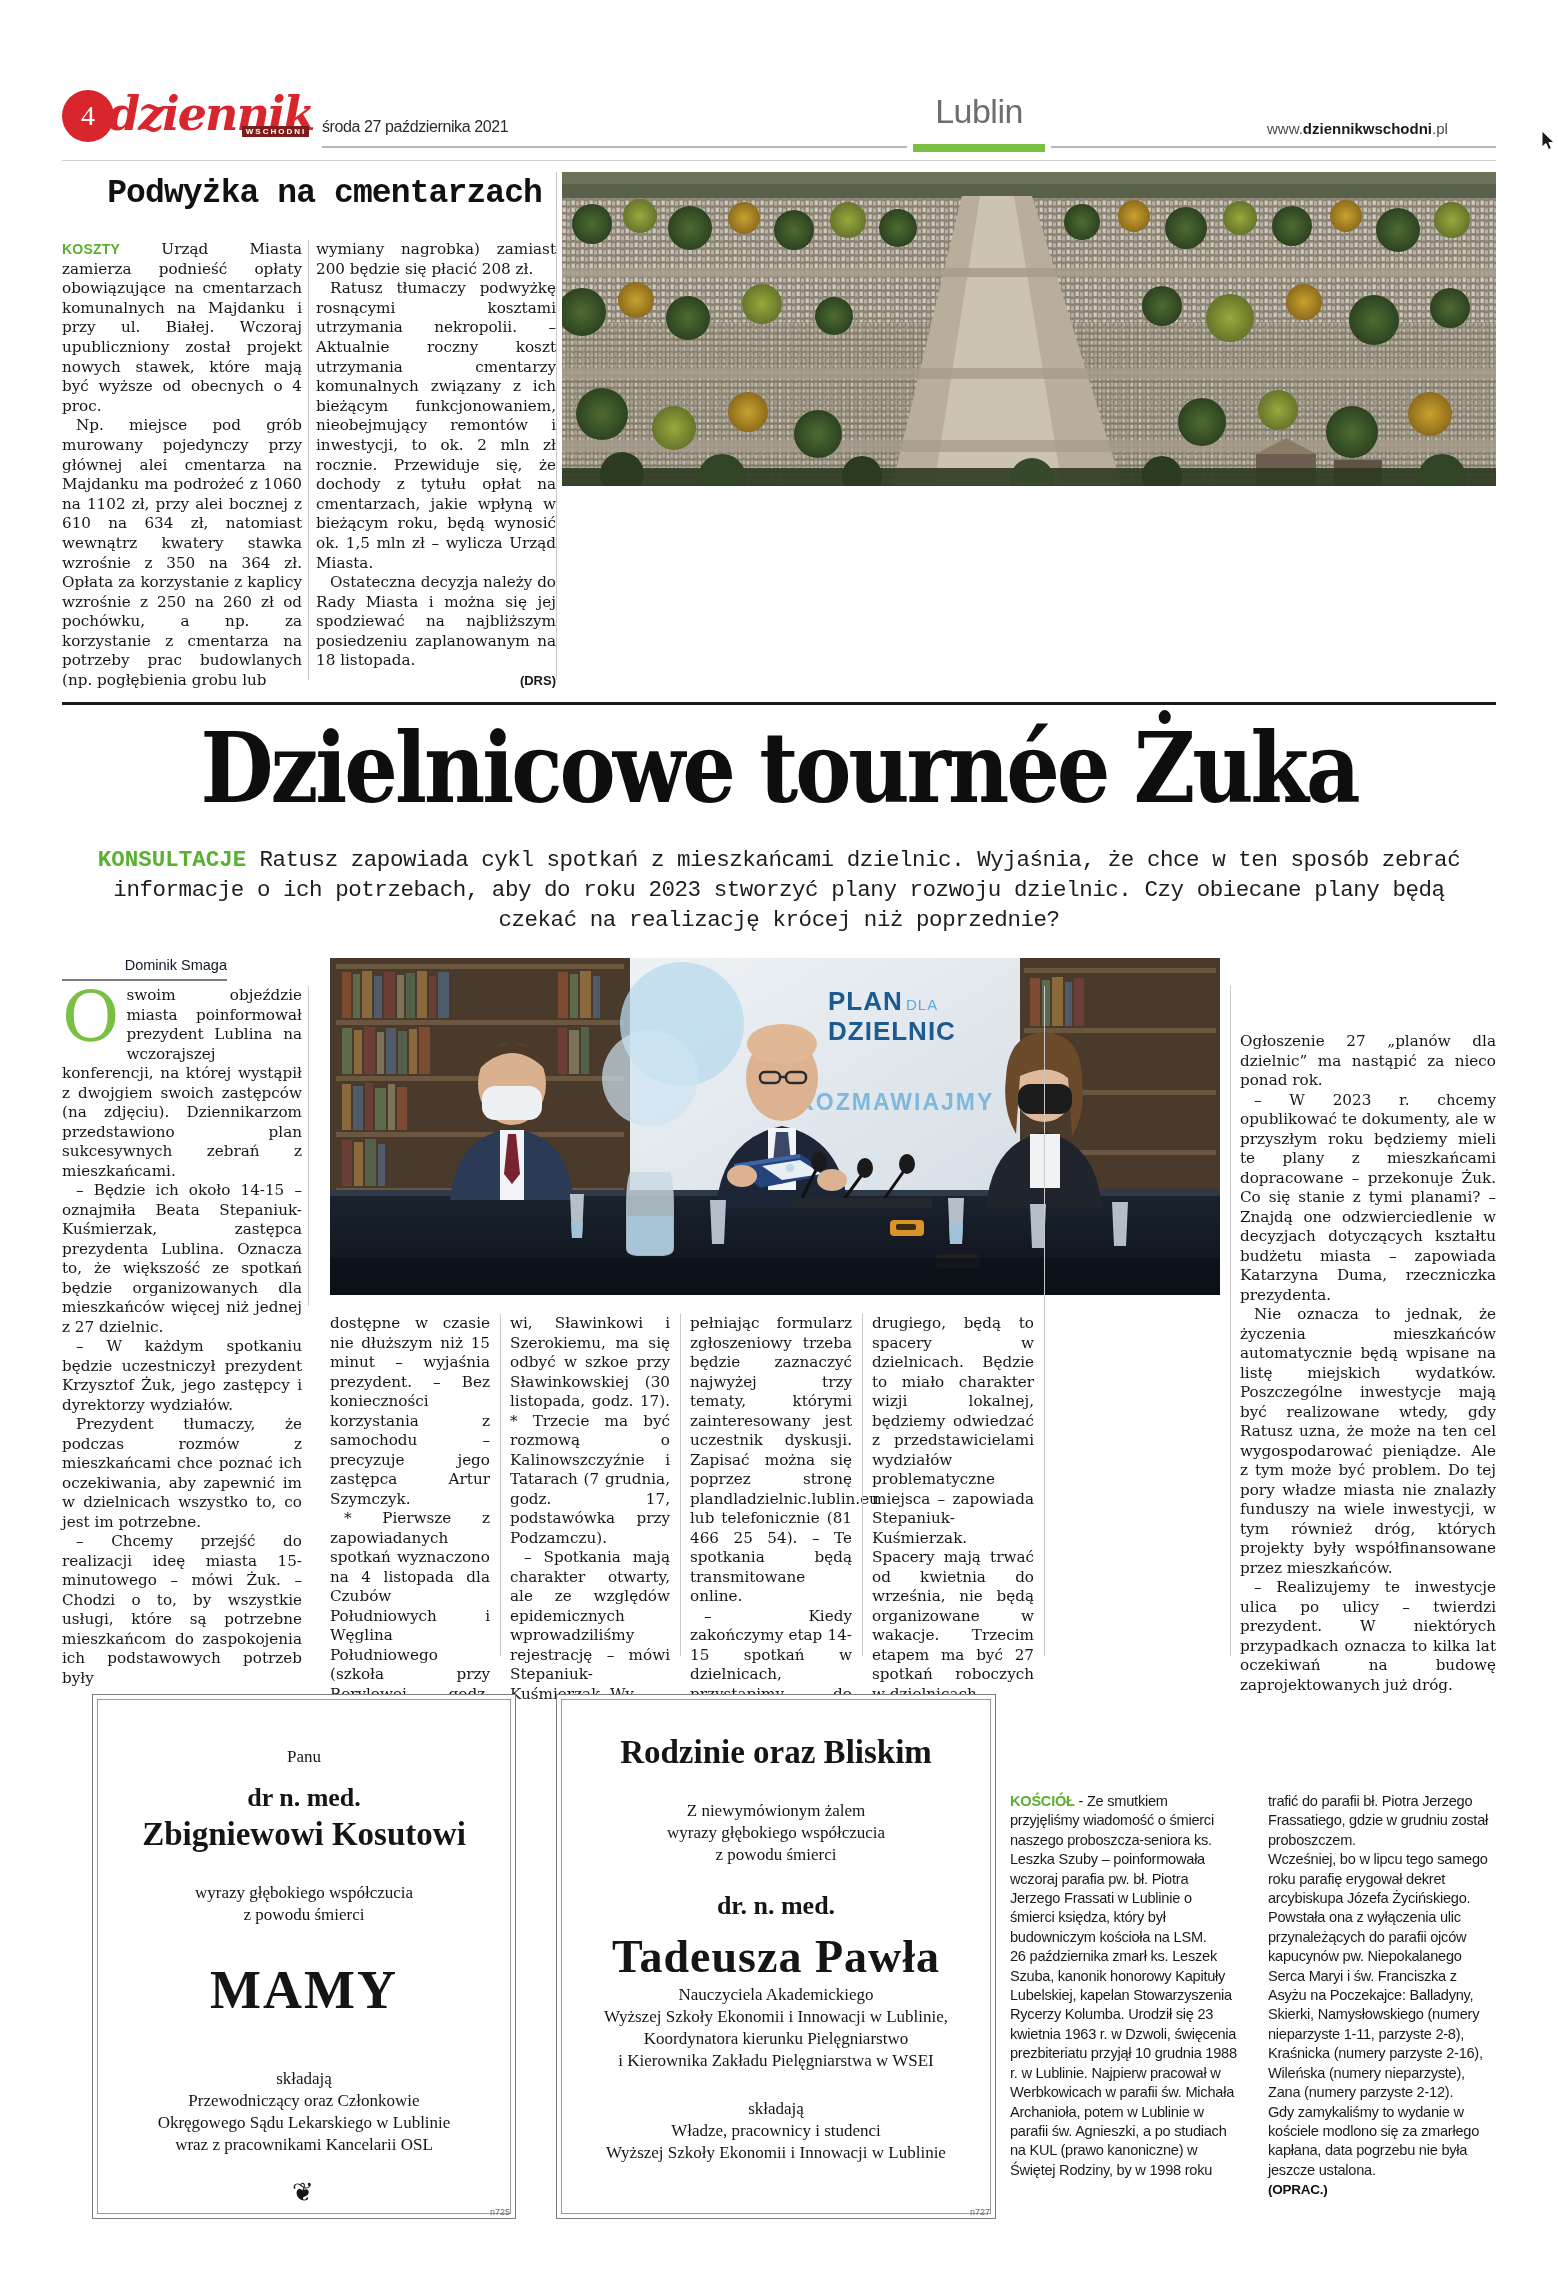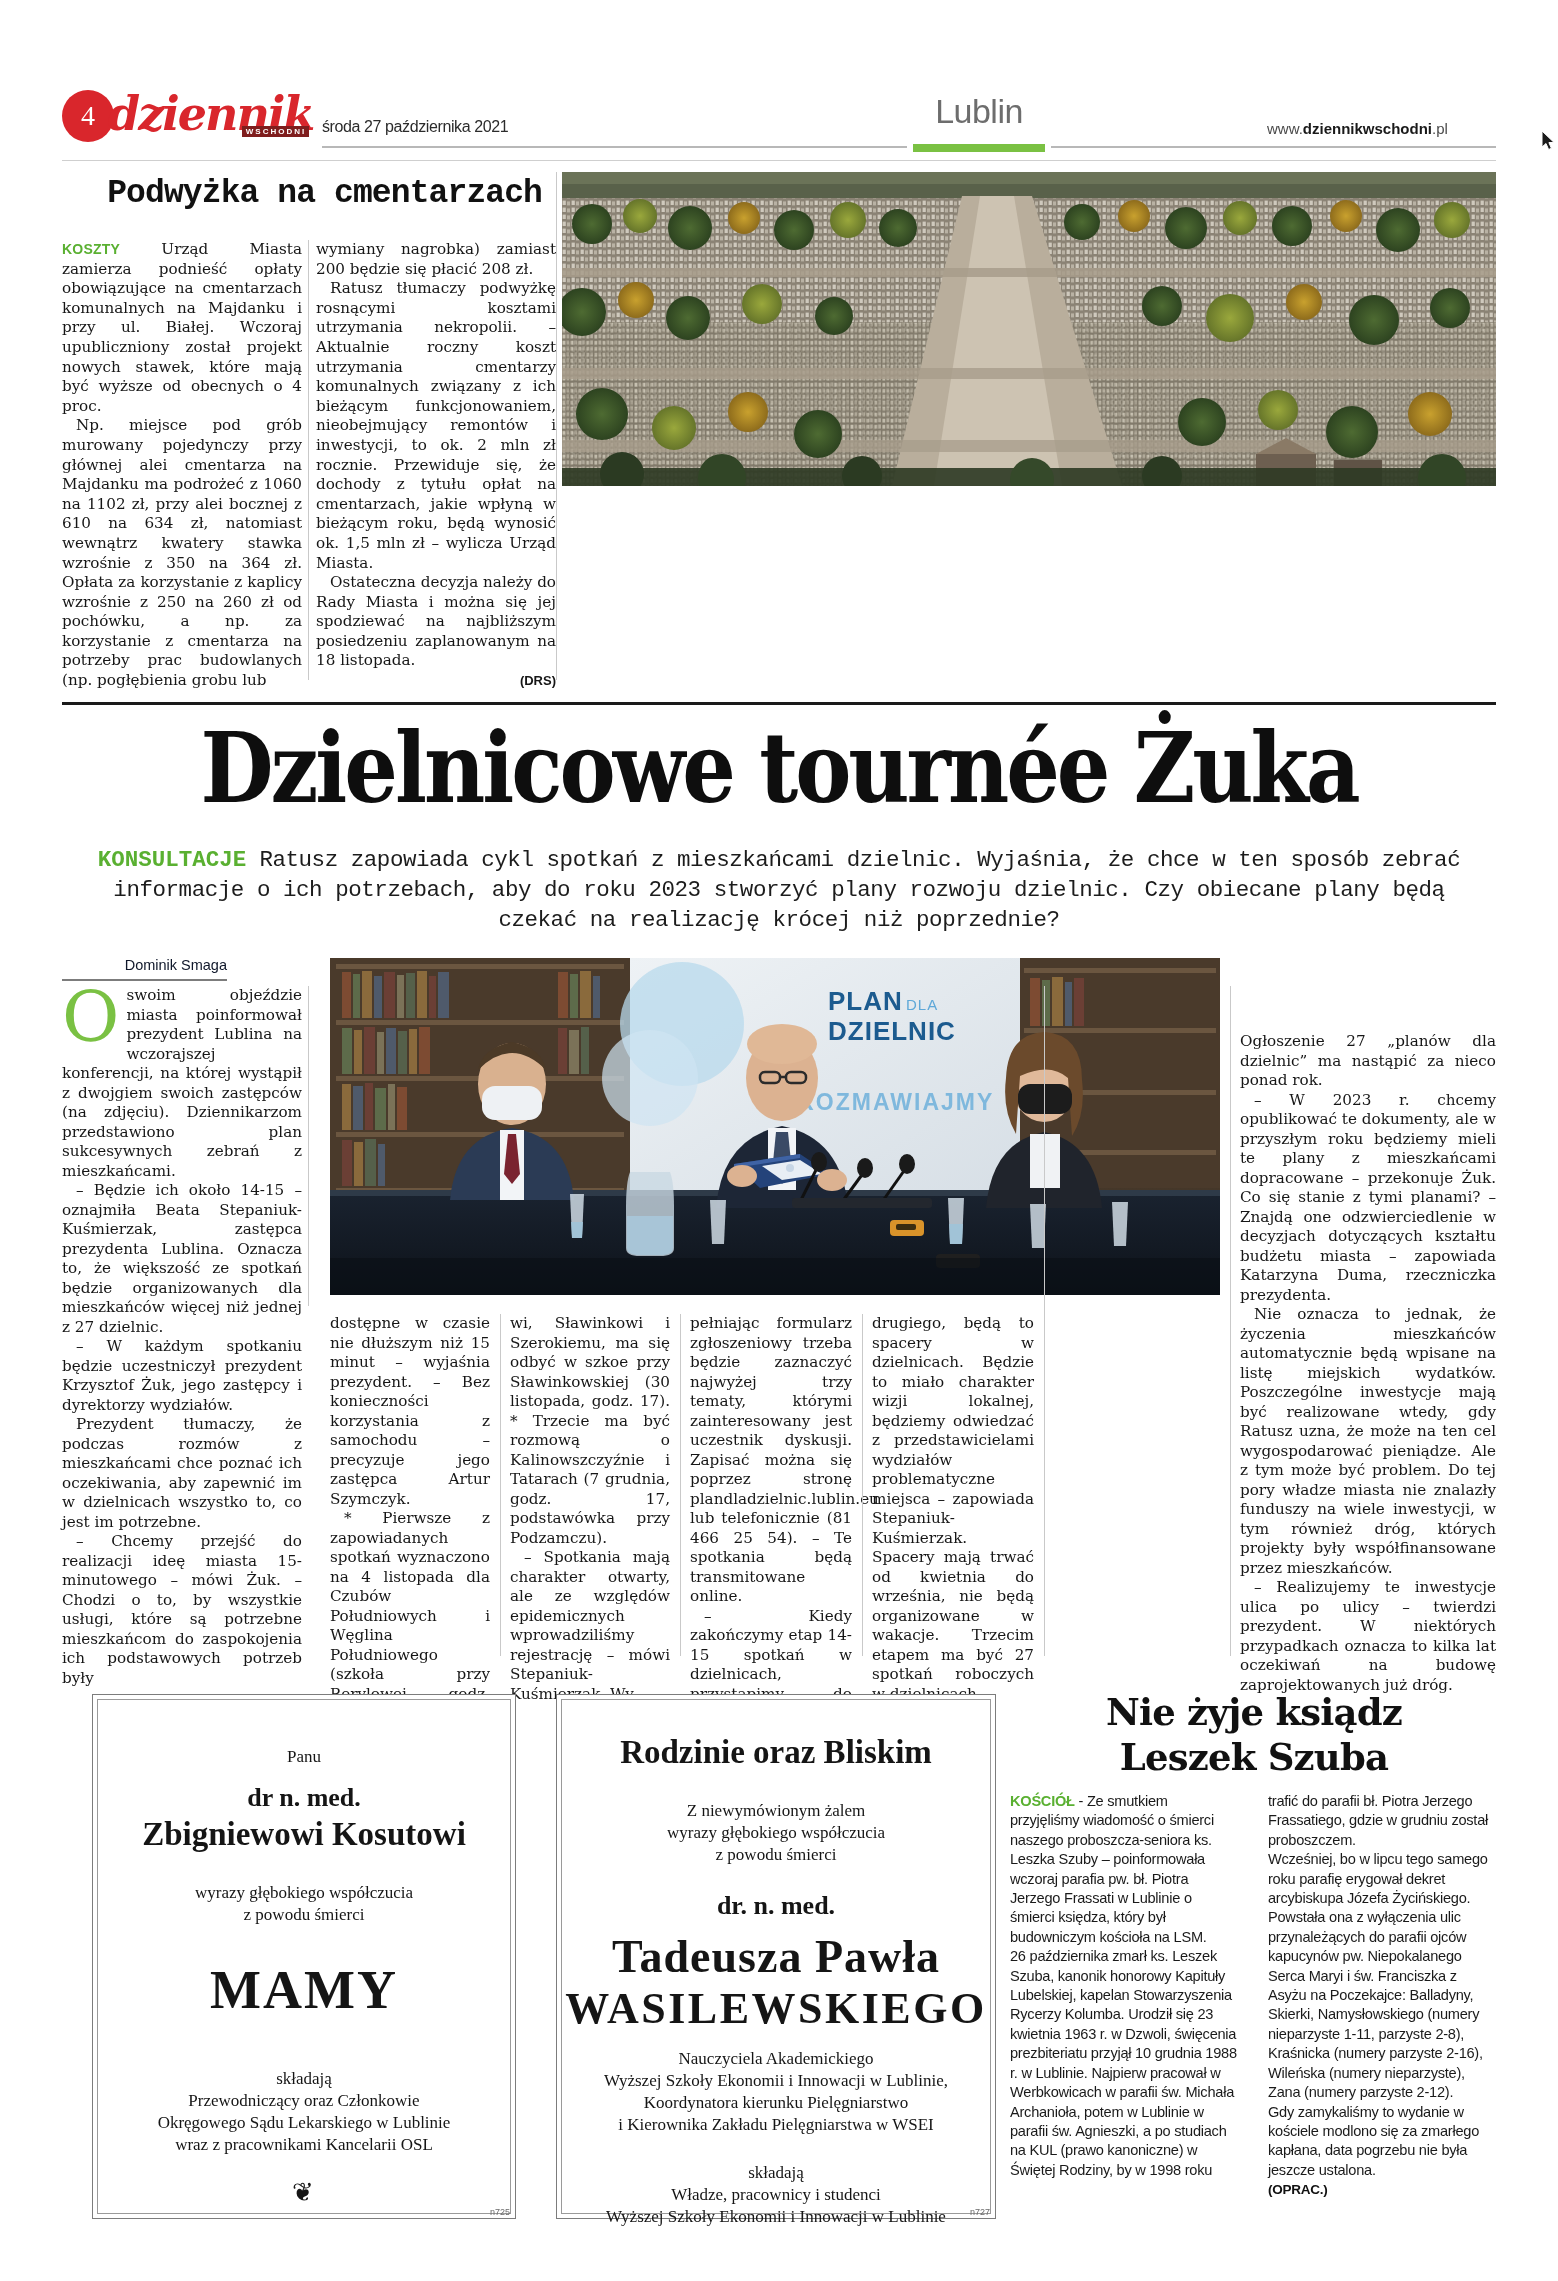--- a/index.html
+++ b/index.html
@@ -467,36 +467,31 @@
   <div class="obit-box" style="left:556px;top:1694px;width:440px;height:525px;">
     <div class="obit-inner"></div>
     <div class="obit-inner2"></div>
     <div class="obit-content" style="padding:38px 20px 0 20px;">
       <div class="ob-big" style="margin-bottom:28px;">Rodzinie oraz Bliskim</div>
       <div class="ob-small">Z niewymówionym żalem</div>
       <div class="ob-small">wyrazy głębokiego współczucia</div>
       <div class="ob-small" style="margin-bottom:24px;">z powodu śmierci</div>
       <div class="ob-med" style="margin-bottom:8px;">dr. n. med.</div>
       <div class="ob-huge">Tadeusza Pawła</div>
-      <div class="ob-wasil" style="margin-bottom:14px;">WASILEWSKIEGO</div>
       <div class="ob-small">Nauczyciela Akademickiego</div>
       <div class="ob-small">Wyższej Szkoły Ekonomii i Innowacji w Lublinie,</div>
       <div class="ob-small">Koordynatora kierunku Pielęgniarstwo</div>
       <div class="ob-small" style="margin-bottom:26px;">i Kierownika Zakładu Pielęgniarstwa w WSEI</div>
       <div class="ob-small">składają</div>
       <div class="ob-small">Władze, pracownicy i studenci</div>
       <div class="ob-small">Wyższej Szkoły Ekonomii i Innowacji w Lublinie</div>
     </div>
     <div class="ob-code">n727</div>
   </div>
 
-  <div class="head-ksiadz">
-    <div>Nie żyje ksiądz</div>
-    <div>Leszek Szuba</div>
-  </div>
   <div class="k-col" style="left:1010px;top:1792px;width:228px;">
     <p class="first"><span class="k-kick">KOŚCIÓŁ</span><span> - Ze smutkiem przyjęliśmy wiadomość o śmierci naszego proboszcza-seniora ks. Leszka Szuby – poinformowała wczoraj parafia pw. bł. Piotra Jerzego Frassati w Lublinie o śmierci księdza, który był budowniczym kościoła na LSM.</span></p>
     <p>26 października zmarł ks. Leszek Szuba, kanonik honorowy Kapituły Lubelskiej, kapelan Stowarzyszenia Rycerzy Kolumba. Urodził się 23 kwietnia 1963 r. w Dzwoli, święcenia prezbiteriatu przyjął 10 grudnia 1988 r. w Lublinie. Najpierw pracował w Werbkowicach w parafii św. Michała Archanioła, potem w Lublinie w parafii św. Agnieszki, a po studiach na KUL (prawo kanoniczne) w Świętej Rodziny, by w 1998 roku</p>
   </div>
   <div class="k-col" style="left:1268px;top:1792px;width:228px;">
     <p class="first">trafić do parafii bł. Piotra Jerzego Frassatiego, gdzie w grudniu został proboszczem.</p>
     <p>Wcześniej, bo w lipcu tego samego roku parafię erygował dekret arcybiskupa Józefa Życińskiego. Powstała ona z wyłączenia ulic przynależących do parafii ojców kapucynów pw. Niepokalanego Serca Maryi i św. Franciszka z Asyżu na Poczekajce: Balladyny, Skierki, Namysłowskiego (numery nieparzyste 1-11, parzyste 2-8), Kraśnicka (numery parzyste 2-16), Wileńska (numery nieparzyste), Zana (numery parzyste 2-12).</p>
     <p>Gdy zamykaliśmy to wydanie w kościele modlono się za zmarłego kapłana, data pogrzebu nie była jeszcze ustalona.</p>
     <p class="k-oprac">(OPRAC.)</p>
   </div>

